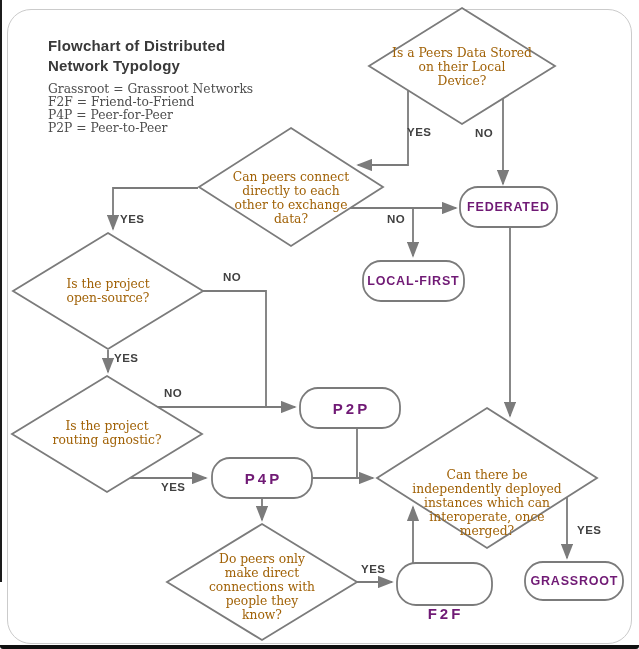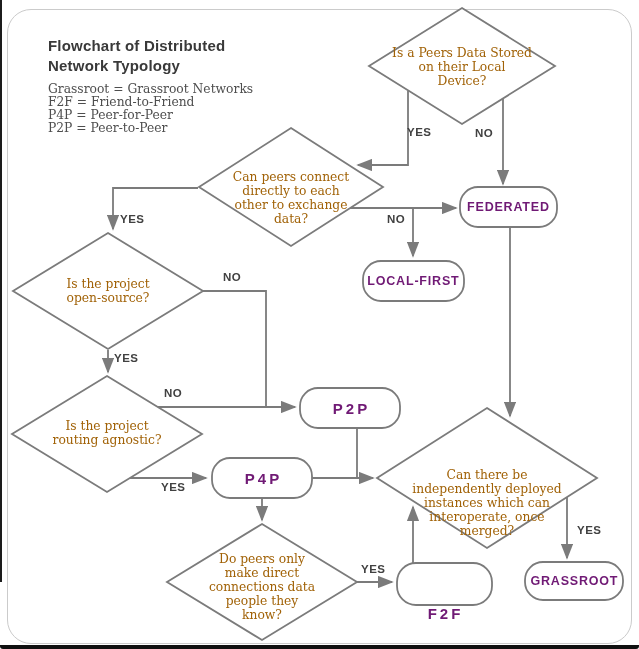--- a/index.html
+++ b/index.html
@@ -127,21 +127,21 @@
     <div>Can there be</div>
     <div>independently deployed</div>
     <div>instances which can</div>
     <div>interoperate, once</div>
     <div>merged?</div>
   </div>
 
   <div class="qtext" style="left:262px;top:587px;">
     <div>Do peers only</div>
     <div>make direct</div>
-    <div>connections data</div>
+    <div>connections with</div>
     <div>people they</div>
     <div>know?</div>
   </div>
 
   <div class="tlabel t-small" style="left:508px;top:207px;">FEDERATED</div>
   <div class="tlabel t-small" style="left:413px;top:281px;">LOCAL-FIRST</div>
   <div class="tlabel t-big" style="left:350px;top:408px;">P2P</div>
   <div class="tlabel t-big" style="left:262px;top:478px;text-align:center;">P4P</div>
   <div class="tlabel t-big" style="left:444px;top:593px;margin-top:20px;">F2F</div>
   <div class="tlabel t-small" style="left:574px;top:581px;">GRASSROOT</div>

